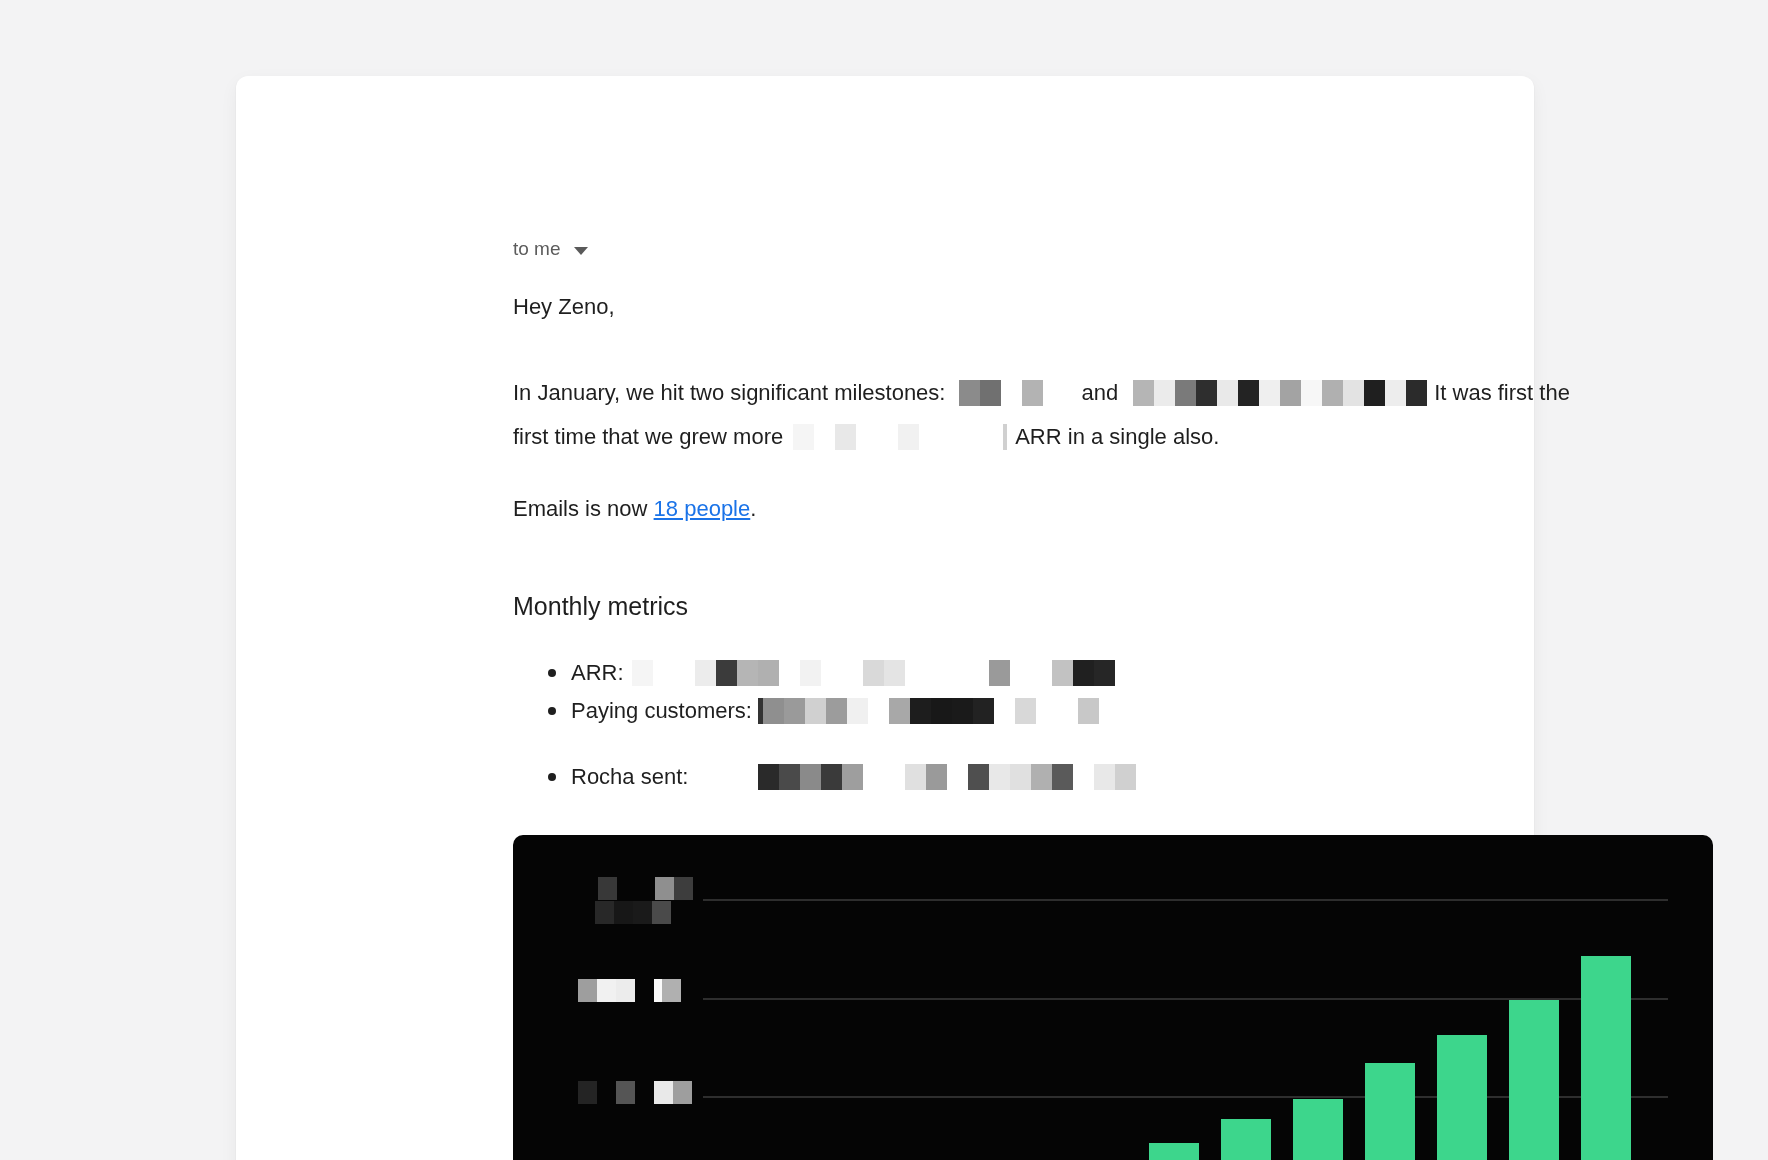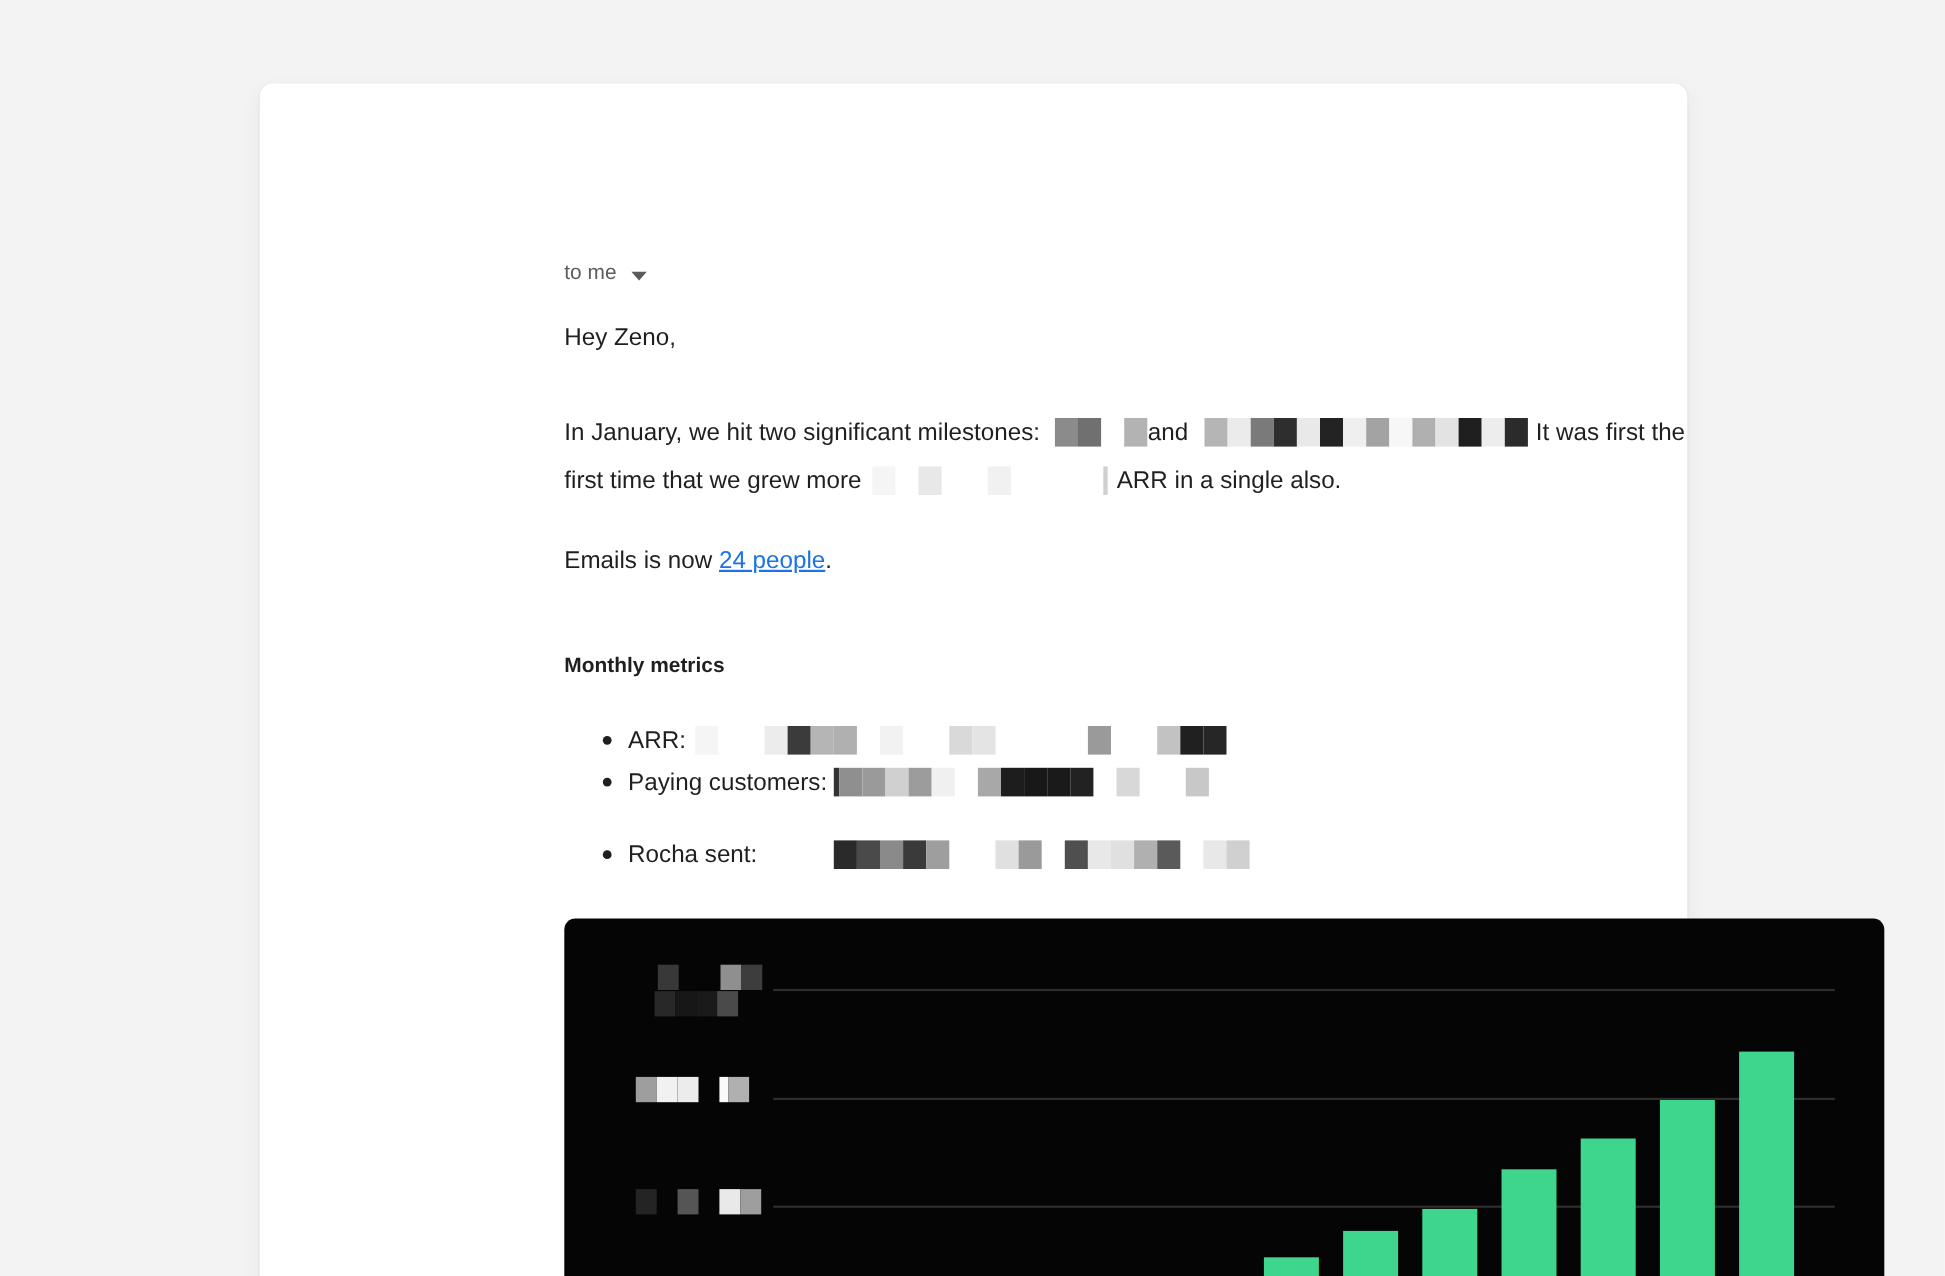--- a/index.html
+++ b/index.html
@@ -23,21 +23,21 @@
   .tome{font-size:19px;color:var(--muted,#5c5c5c)}
   .chev{width:0;height:0;margin-left:13px;margin-top:3px;
     border-left:7px solid transparent;border-right:7px solid transparent;
     border-top:8px solid #5a5a5a}
   .body-line{font-size:22px}
   .greeting{left:277px;top:216px;height:30px}
   .p1a{left:277px;top:302px;height:30px}
   .p1b{left:277px;top:346px;height:30px}
   .p2{left:277px;top:418px;height:30px}
   a.maillink{color:var(--link,#1a73e8);text-decoration:underline;cursor:pointer}
-  .metrics-h{left:277px;top:514px;height:32px;font-size:19px;font-weight:700}
+  .metrics-h{left:277px;top:514px;height:32px;font-size:25px;font-weight:400}
   .bullet-row{left:312px;height:30px;font-size:22px}
   .dot{width:8px;height:8px;border-radius:50%;background:#1f1f1f;margin-right:15px;flex:none}
   
   .redact{display:inline-flex;align-items:center}
   .px{display:inline-block;width:21px;height:26px;flex:none}
   .r-chart .px{width:19px;height:23px}
   
   .chart{
     position:absolute;left:277px;top:759px;width:1200px;height:724px;
     background:var(--chart_bg,#050505);border-radius:10px;overflow:hidden;
@@ -55,33 +55,33 @@
   <div class="line tome-row">
     <span class="tome">to me</span>
     <span class="chev"></span>
   </div>
 
   <div class="line body-line greeting">Hey Zeno,</div>
 
   <div class="line body-line p1a">
     <span>In January, we hit two significant milestones:</span>
     <span class="redact r-body" style="margin-left:14px"><span class="px" style="background: rgb(139, 139, 139);"></span><span class="px" style="background: rgb(112, 112, 112);"></span><span class="px"></span><span class="px" style="background: rgb(179, 179, 179);"></span></span>
-    <span style="">and</span>
+    <span style="margin-left:38px">and</span>
     <span class="redact r-body" style="margin-left:15px"><span class="px" style="background: rgb(181, 181, 181);"></span><span class="px" style="background: rgb(235, 235, 235);"></span><span class="px" style="background: rgb(122, 122, 122);"></span><span class="px" style="background: rgb(46, 46, 46);"></span><span class="px" style="background: rgb(233, 233, 233);"></span><span class="px" style="background: rgb(35, 35, 35);"></span><span class="px" style="background: rgb(239, 239, 239);"></span><span class="px" style="background: rgb(163, 163, 163);"></span><span class="px" style="background: rgb(247, 247, 247);"></span><span class="px" style="background: rgb(176, 176, 176);"></span><span class="px" style="background: rgb(227, 227, 227);"></span><span class="px" style="background: rgb(31, 31, 31);"></span><span class="px" style="background: rgb(237, 237, 237);"></span><span class="px" style="background: rgb(43, 43, 43);"></span></span>
     <span style="margin-left:7px">It was first the</span>
   </div>
 
   <div class="line body-line p1b">
     <span>first time that we grew more</span>
     <span class="redact r-body" style="margin-left:10px"><span class="px" style="background: rgb(245, 245, 245);"></span><span class="px"></span><span class="px" style="background: rgb(232, 232, 232);"></span><span class="px"></span><span class="px"></span><span class="px" style="background: rgb(241, 241, 241);"></span><span class="px"></span><span class="px"></span><span class="px"></span><span class="px"></span><span class="px" style="background: rgb(208, 208, 208); width: 4px;"></span></span>
     <span style="margin-left:8px">ARR in a single also.</span>
   </div>
 
   <div class="line body-line p2">
-    <span>Emails is now </span><a class="maillink">24 people</a><span>.</span>
+    <span>Emails is now </span><a class="maillink">18 people</a><span>.</span>
   </div>
 
   <div class="line metrics-h">Monthly metrics</div>
 
   <div class="line bullet-row" style="top:582px">
     <span class="dot"></span>
     <span>ARR:</span>
     <span class="redact r-body" style="margin-left:8px"><span class="px" style="background: rgb(245, 245, 245);"></span><span class="px"></span><span class="px"></span><span class="px" style="background: rgb(236, 236, 236);"></span><span class="px" style="background: rgb(59, 59, 59);"></span><span class="px" style="background: rgb(181, 181, 181);"></span><span class="px" style="background: rgb(176, 176, 176);"></span><span class="px"></span><span class="px" style="background: rgb(242, 242, 242);"></span><span class="px"></span><span class="px"></span><span class="px" style="background: rgb(217, 217, 217);"></span><span class="px" style="background: rgb(228, 228, 228);"></span><span class="px"></span><span class="px"></span><span class="px"></span><span class="px"></span><span class="px" style="background: rgb(154, 154, 154);"></span><span class="px"></span><span class="px"></span><span class="px" style="background: rgb(194, 194, 194);"></span><span class="px" style="background: rgb(32, 32, 32);"></span><span class="px" style="background: rgb(38, 38, 38);"></span></span>
   </div>
   <div class="line bullet-row" style="top:620px">

